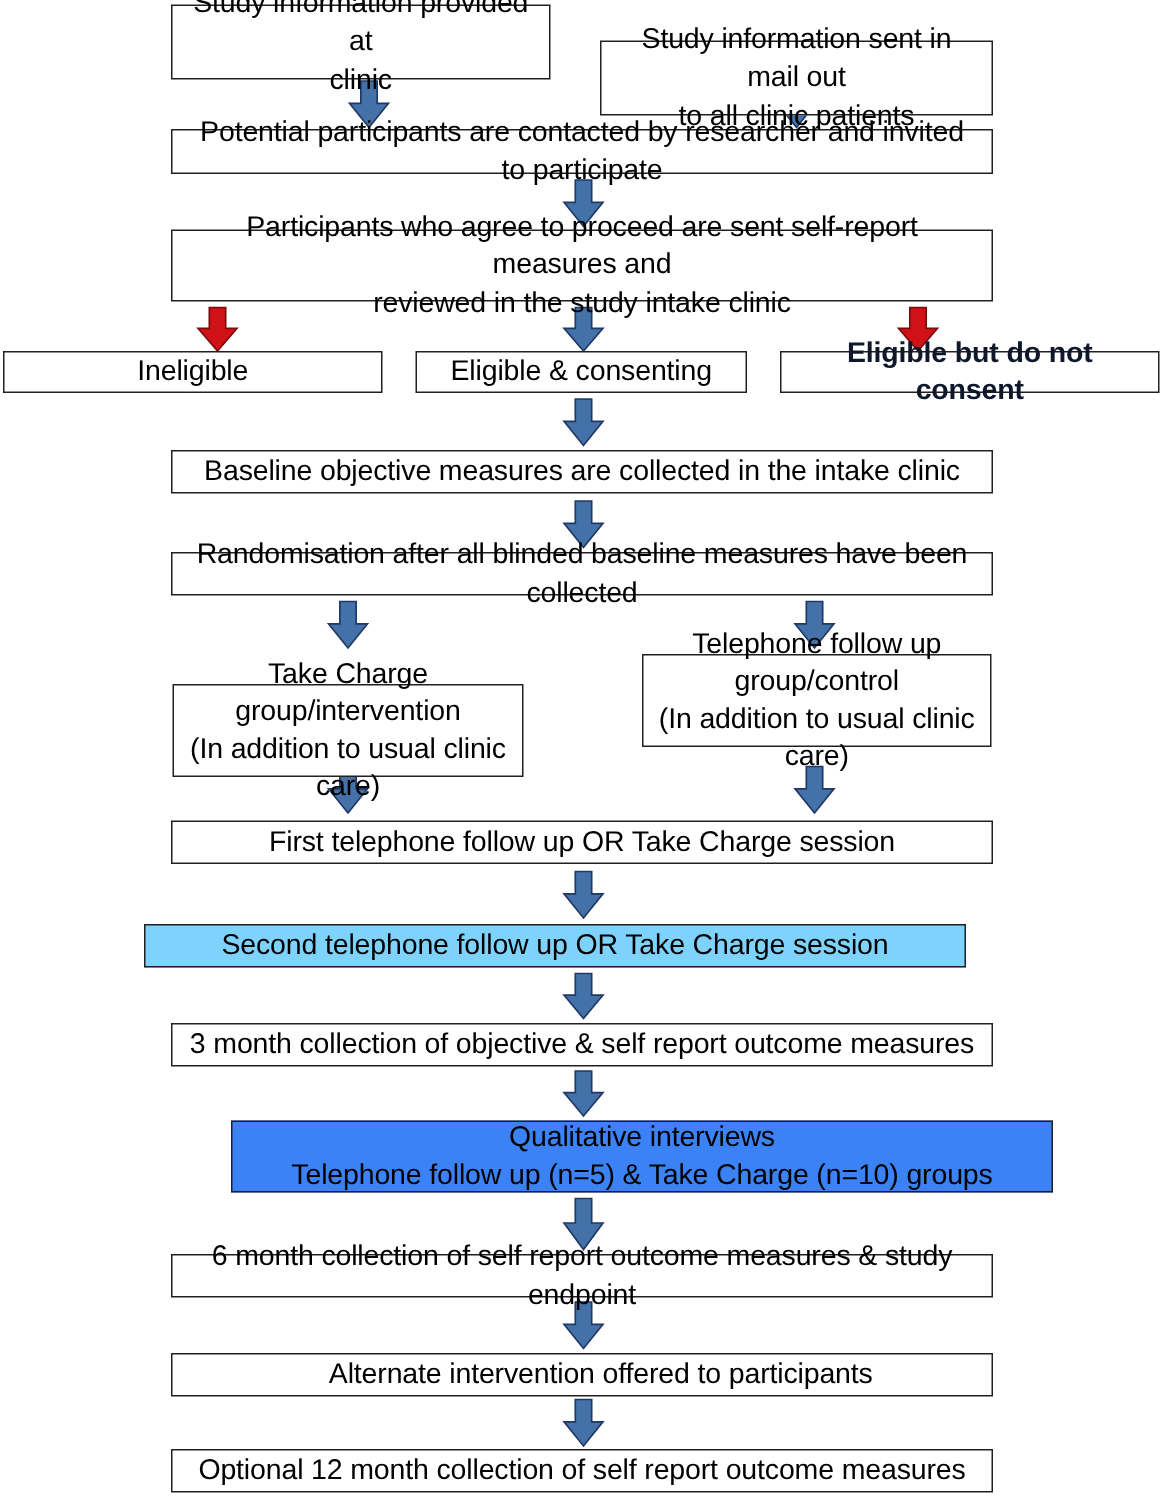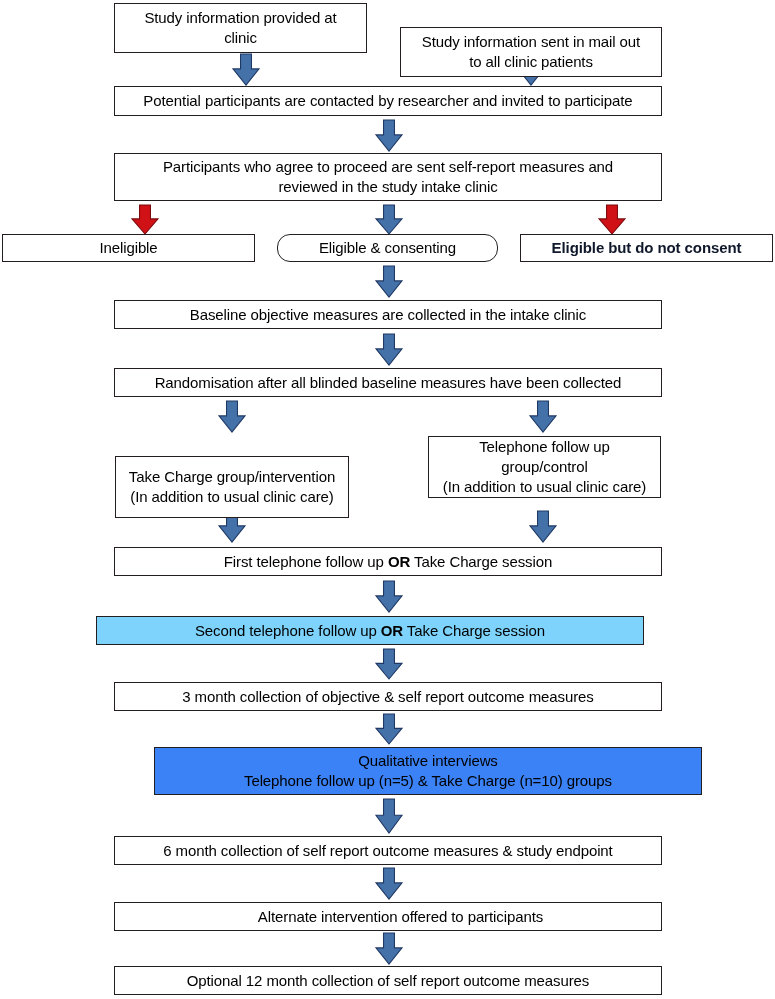--- a/index.html
+++ b/index.html
@@ -21,32 +21,32 @@
   .node {
     position: absolute;
     box-sizing: border-box;
     border: 1.6px solid #231f20;
     background: #ffffff;
     display: flex;
     align-items: center;
     justify-content: center;
     text-align: center;
     color: #000000;
-    font-size: 15px;
+    font-size: 19px;
     line-height: 1.32;
     padding: 2px 8px;
     letter-spacing: -0.1px;
   }
   .node .txt {
     display: block;
     width: 100%;
     white-space: pre-line;
   }
   .node b, .node .strong {
-    font-weight: bold;
+    font-weight: normal;
   }
   .arrow {
     position: absolute;
     display: block;
   }
   .arrow svg {
     display: block;
     overflow: visible;
   }
 </style>
@@ -155,21 +155,21 @@
     <div class="node" style="left: 114px; top: 86px; width: 548px; height: 30px; border-color: rgb(35, 31, 32); background: rgb(255, 255, 255); color: rgb(0, 0, 0);">
       <span class="txt">Potential participants are contacted by researcher and invited to participate</span>
     </div>
     <div class="node" style="left: 114px; top: 153px; width: 548px; height: 48px; border-color: rgb(35, 31, 32); background: rgb(255, 255, 255); color: rgb(0, 0, 0);">
       <span class="txt">Participants who agree to proceed are sent self-report measures and
 reviewed in the study intake clinic</span>
     </div>
     <div class="node" style="left: 2px; top: 234px; width: 253px; height: 28px; border-color: rgb(35, 31, 32); background: rgb(255, 255, 255); color: rgb(0, 0, 0);">
       <span class="txt">Ineligible</span>
     </div>
-    <div class="node" style="left: 277px; top: 234px; width: 221px; height: 28px; border-color: rgb(35, 31, 32); background: rgb(255, 255, 255); color: rgb(0, 0, 0); border-radius: 13px;">
+    <div class="node" style="left: 277px; top: 234px; width: 221px; height: 28px; border-color: rgb(35, 31, 32); background: rgb(255, 255, 255); color: rgb(0, 0, 0);">
       <span class="txt">Eligible &amp; consenting</span>
     </div>
     <div class="node" style="left: 520px; top: 234px; width: 253px; height: 28px; border-color: rgb(35, 31, 32); background: rgb(255, 255, 255); color: #0f172a; font-weight: bold;">
       <span class="txt">Eligible but do not consent</span>
     </div>
     <div class="node" style="left: 114px; top: 300px; width: 548px; height: 29px; border-color: rgb(35, 31, 32); background: rgb(255, 255, 255); color: rgb(0, 0, 0);">
       <span class="txt">Baseline objective measures are collected in the intake clinic</span>
     </div>
     <div class="node" style="left: 114px; top: 368px; width: 548px; height: 29px; border-color: rgb(35, 31, 32); background: rgb(255, 255, 255); color: rgb(0, 0, 0);">
       <span class="txt">Randomisation after all blinded baseline measures have been collected</span>

